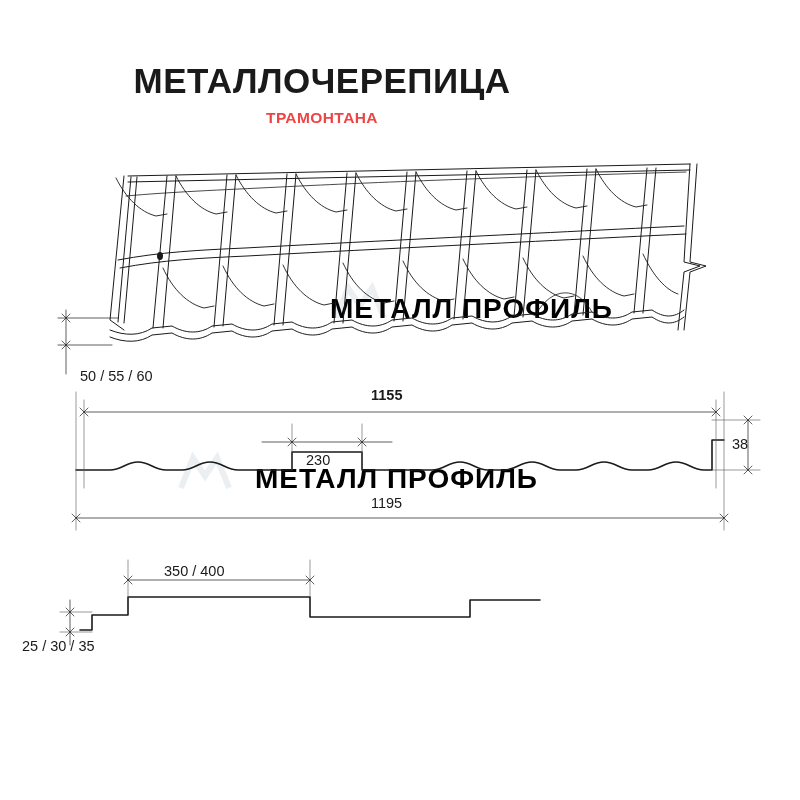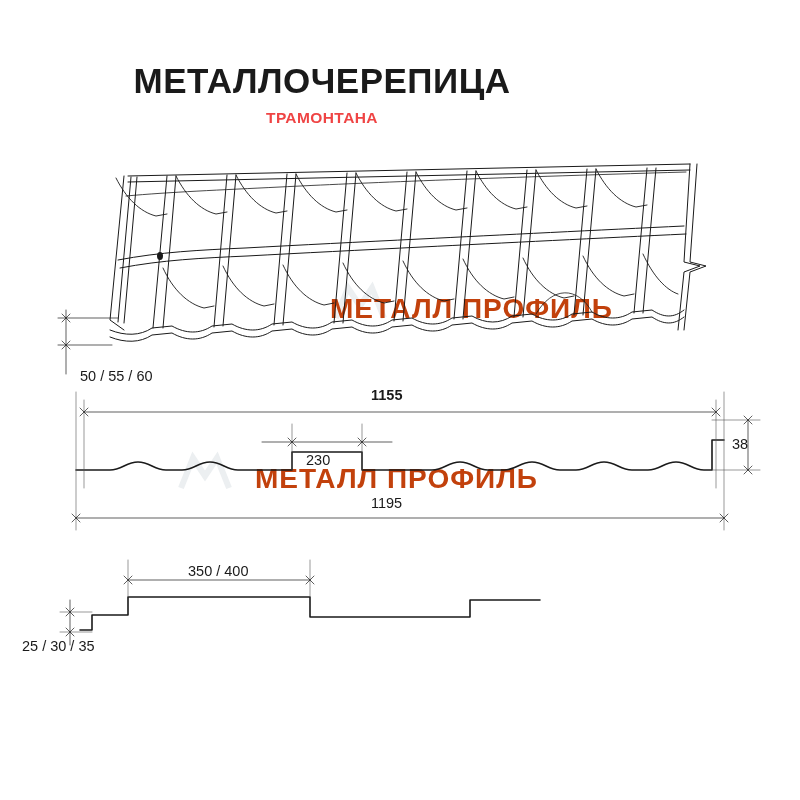--- a/index.html
+++ b/index.html
@@ -53,21 +53,21 @@
     white-space: nowrap;
   }
   .wm {
     position: absolute;
     pointer-events: none;
     user-select: none;
   }
   .wm-text {
     font-size: 28px;
     font-weight: bold;
-    color: #c2410c;
+    color: #000000;
     letter-spacing: 1px;
     white-space: nowrap;
   }
 </style>
 </head>
 <body>
 
 <div class="page">
 
   <div class="wm" style="left:330px; top:278px;">
@@ -306,16 +306,16 @@
       </g>
 
     </g>
   </svg>
 
   <div class="label" style="left:80px; top:368px;">50 / 55 / 60</div>
   <div class="label" style="left:371px; top:387px;font-weight:bold;">1155</div>
   <div class="label" style="left:306px; top:431px;margin-top:21px;">230</div>
   <div class="label" style="left:732px; top:436px;">38</div>
   <div class="label" style="left:371px; top:495px;">1195</div>
-  <div class="label" style="left:164px; top:563px;margin-left:24px;">350 / 400</div>
+  <div class="label" style="left:164px; top:563px;">350 / 400</div>
   <div class="label" style="left:22px; top:638px;">25 / 30 / 35</div>
 
 </div>
 
 </body></html>

